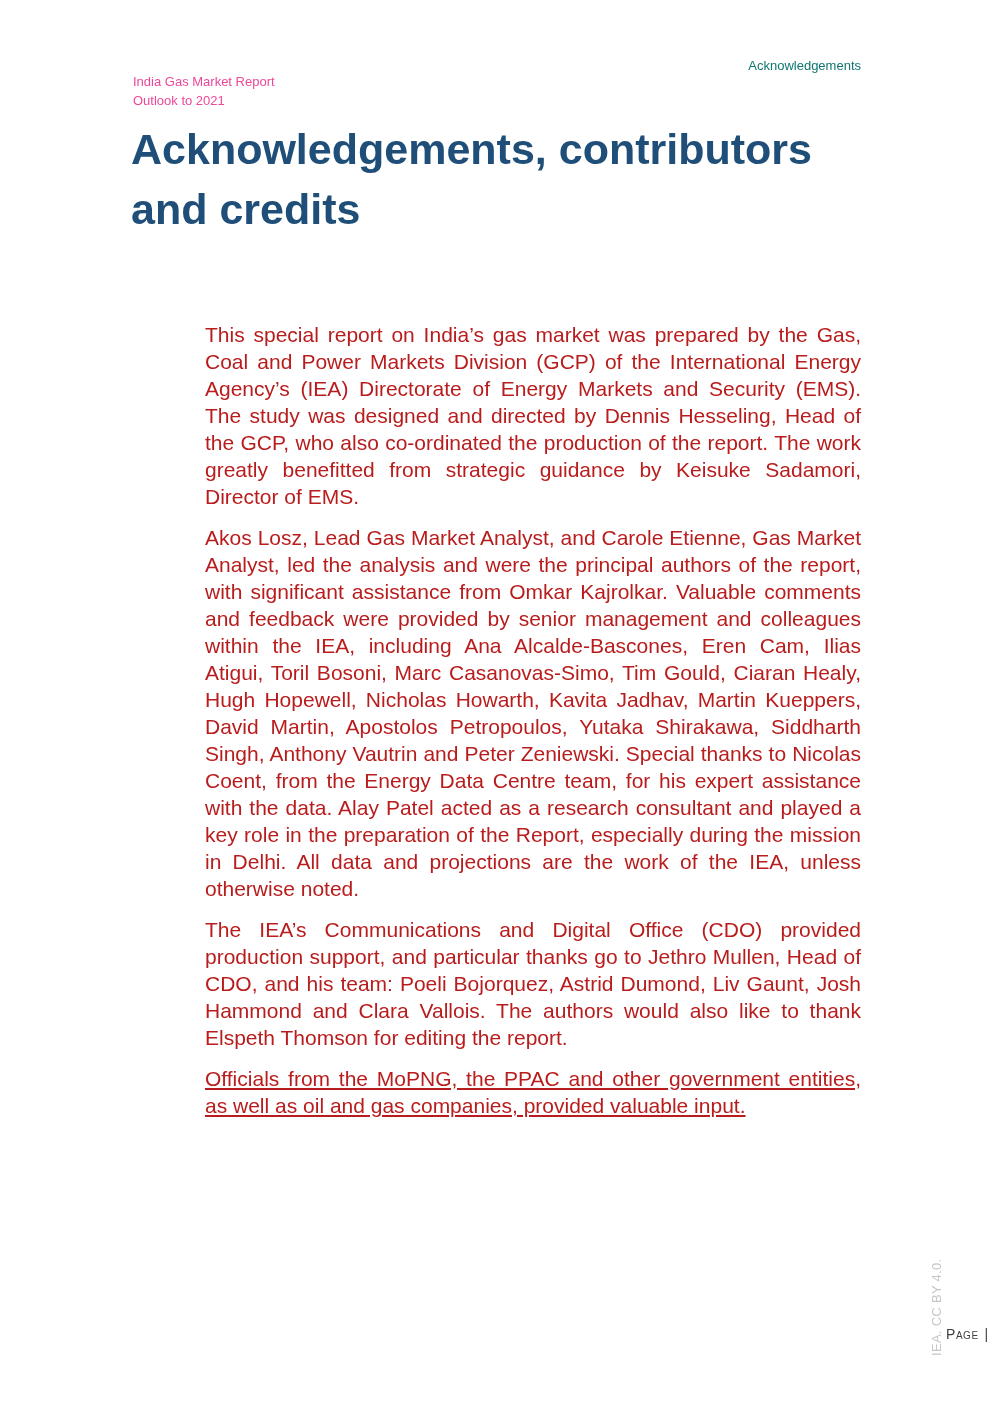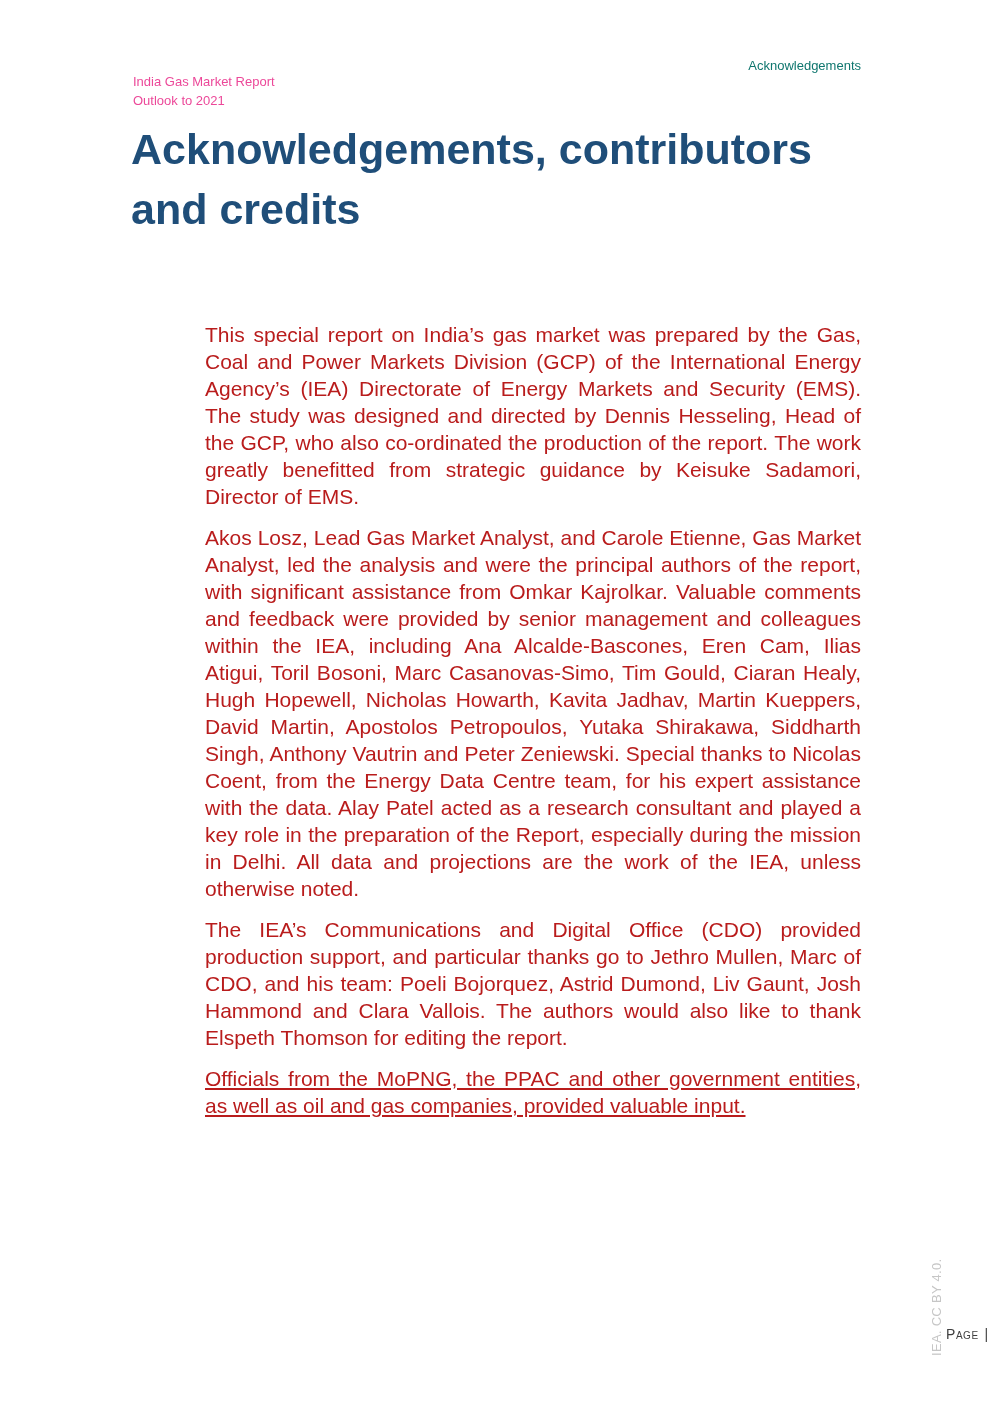--- a/index.html
+++ b/index.html
@@ -104,21 +104,21 @@
   <div class="header-right">Acknowledgements</div>
 
   <h1 class="doc-title">
     <div>Acknowledgements, contributors</div>
     <div>and credits</div>
   </h1>
 
   <div class="body-text">
     <p>This special report on India’s gas market was prepared by the Gas, Coal and Power Markets Division (GCP) of the International Energy Agency’s (IEA) Directorate of Energy Markets and Security (EMS). The study was designed and directed by Dennis Hesseling, Head of the GCP, who also co-ordinated the production of the report. The work greatly benefitted from strategic guidance by Keisuke Sadamori, Director of EMS.</p>
     <p>Akos Losz, Lead Gas Market Analyst, and Carole Etienne, Gas Market Analyst, led the analysis and were the principal authors of the report, with significant assistance from Omkar Kajrolkar. Valuable comments and feedback were provided by senior management and colleagues within the IEA, including Ana Alcalde-Bascones, Eren Cam, Ilias Atigui, Toril Bosoni, Marc Casanovas-Simo, Tim Gould, Ciaran Healy, Hugh Hopewell, Nicholas Howarth, Kavita Jadhav, Martin Kueppers, David Martin, Apostolos Petropoulos, Yutaka Shirakawa, Siddharth Singh, Anthony Vautrin and Peter Zeniewski. Special thanks to Nicolas Coent, from the Energy Data Centre team, for his expert assistance with the data. Alay Patel acted as a research consultant and played a key role in the preparation of the Report, especially during the mission in Delhi. All data and projections are the work of the IEA, unless otherwise noted.</p>
-    <p>The IEA’s Communications and Digital Office (CDO) provided production support, and particular thanks go to Jethro Mullen, Marc of CDO, and his team: Poeli Bojorquez, Astrid Dumond, Liv Gaunt, Josh Hammond and Clara Vallois. The authors would also like to thank Elspeth Thomson for editing the report.</p>
+    <p>The IEA’s Communications and Digital Office (CDO) provided production support, and particular thanks go to Jethro Mullen, Head of CDO, and his team: Poeli Bojorquez, Astrid Dumond, Liv Gaunt, Josh Hammond and Clara Vallois. The authors would also like to thank Elspeth Thomson for editing the report.</p>
     <p>Officials from the MoPNG, the PPAC and other government entities, as well as oil and gas companies, provided valuable input.</p>
   </div>
 
   <div class="page-footer">
     <span class="label">Page</span><span class="sep">|</span><span>4</span>
   </div>
 
   <div class="license-vertical">IEA. CC BY 4.0.</div>
 
 </div>

